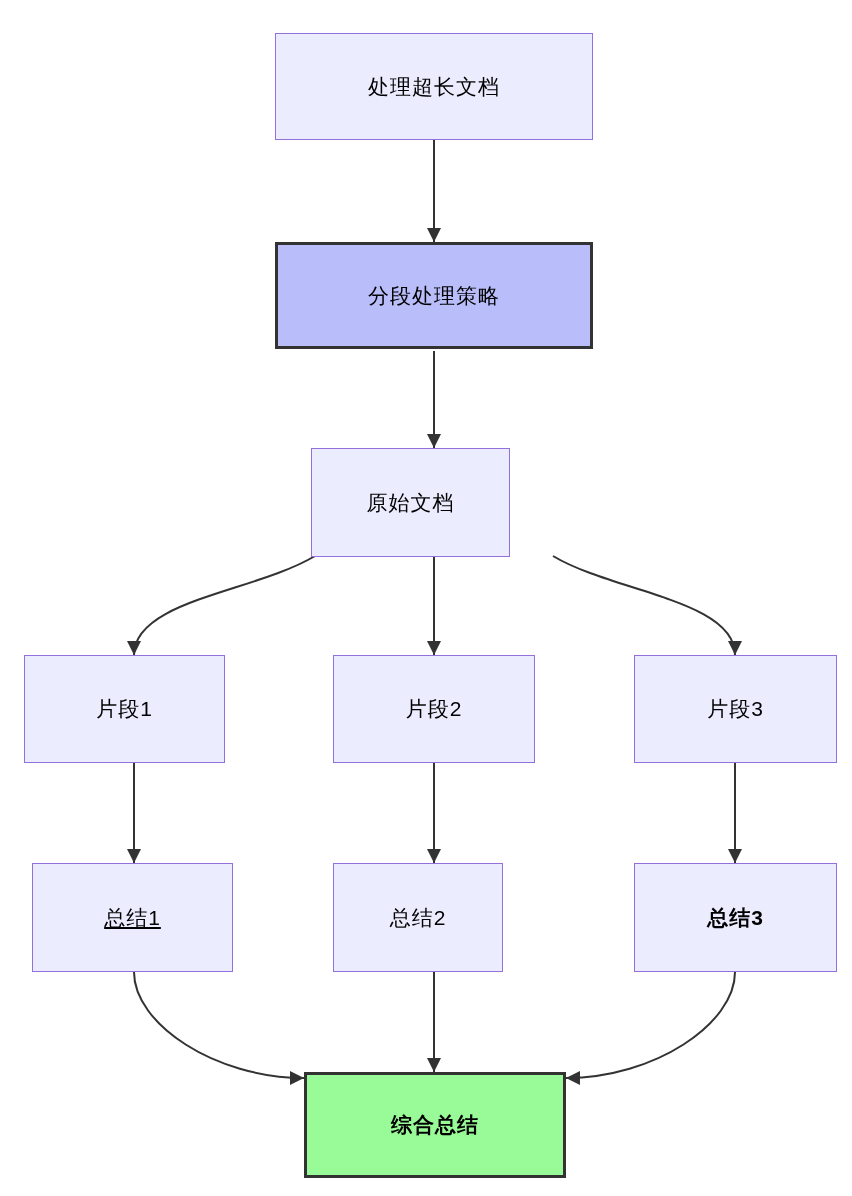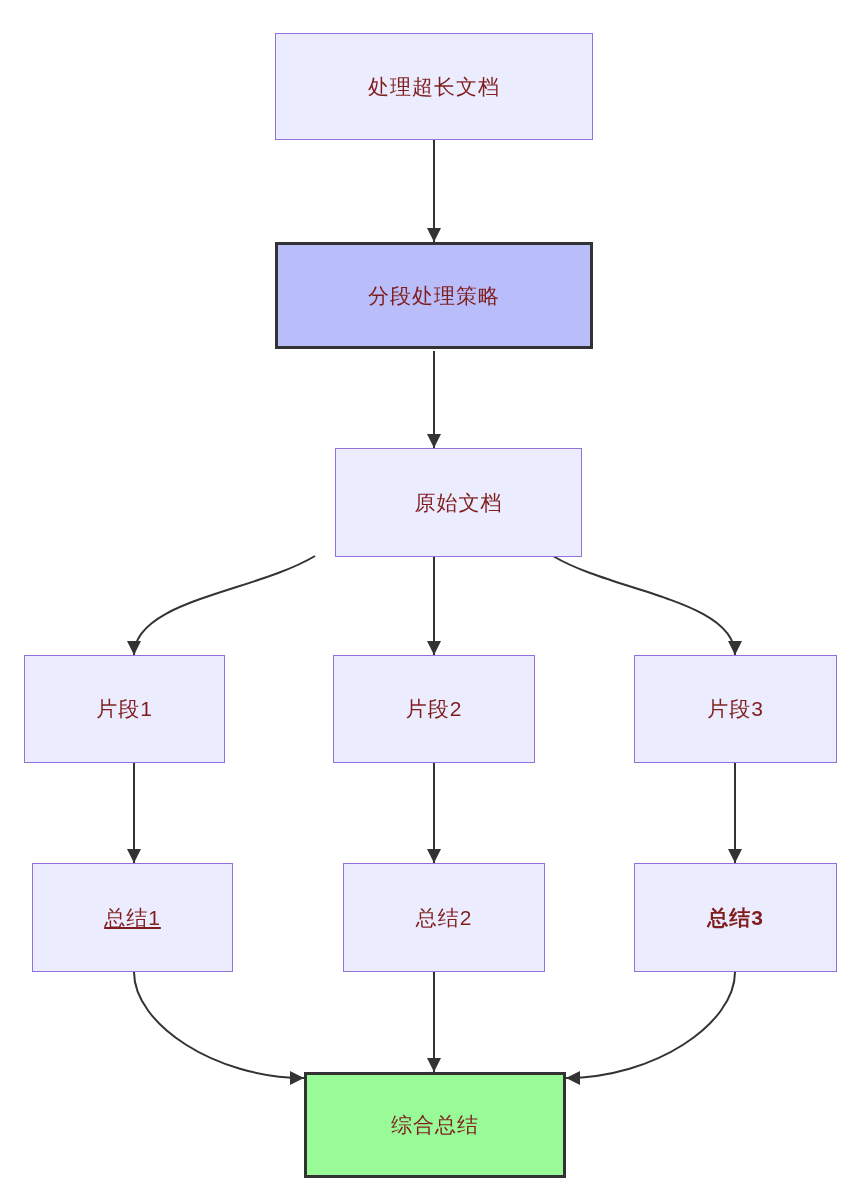--- a/index.html
+++ b/index.html
@@ -6,39 +6,39 @@
   body{font-family:"Liberation Sans","DejaVu Sans",sans-serif;}
   .canvas{position:relative;width:852px;height:1196px;background:#ffffff;overflow:hidden;}
   .edges{position:absolute;left:0;top:0;width:852px;height:1196px;}
   .edge{fill:none;stroke:#333333;stroke-width:2px;}
   .node{
     position:absolute;
     display:flex;align-items:center;justify-content:center;
     box-sizing:border-box;
     background:#ECECFF;
     border:1px solid #9370DB;
-    color:#7f1d1d;
+    color:#000000;
     font-size:21px;
     letter-spacing:1px;
     text-align:center;
     line-height:1.2;
   }
   .node--strategy{background:#B9BDF9;border:3px solid #333333;}
   .node--final{background:#98FB98;border:3px solid #333333;}
   
   #n-task     {left:275px;top:33px;  width:318px;height:107px;}
   #n-strategy {left:275px;top:242px; width:318px;height:107px;}
-  #n-source   {left:311px;top:448px; width:247px;height:109px;margin-left:24px;}
+  #n-source   {left:311px;top:448px; width:199px;height:109px;}
   #n-frag1    {left:24px; top:655px; width:201px;height:108px;}
   #n-frag2    {left:333px;top:655px; width:202px;height:108px;}
   #n-frag3    {left:634px;top:655px; width:203px;height:108px;}
   #n-sum1     {left:32px; top:863px; width:201px;height:109px;text-decoration:underline;}
-  #n-sum2     {left:333px;top:863px; width:202px;height:109px;margin-left:10px;}
+  #n-sum2     {left:333px;top:863px; width:170px;height:109px;}
   #n-sum3     {left:634px;top:863px; width:203px;height:109px;font-weight:bold;}
-  #n-final    {left:304px;top:1072px;width:262px;height:106px;}
+  #n-final    {left:304px;top:1072px;width:262px;height:106px;font-weight:bold;}
 </style>
 </head>
 <body>
 
 <div class="canvas">
 
   <svg class="edges" viewBox="0 0 852 1196" xmlns="http://www.w3.org/2000/svg" aria-hidden="true">
     <defs>
       <marker id="arrow" viewBox="0 0 10 10" refX="10" refY="5" markerWidth="7" markerHeight="7" orient="auto-start-reverse" markerUnits="strokeWidth">
         <path d="M0 0 L10 5 L0 10 z" fill="#333333"></path>

